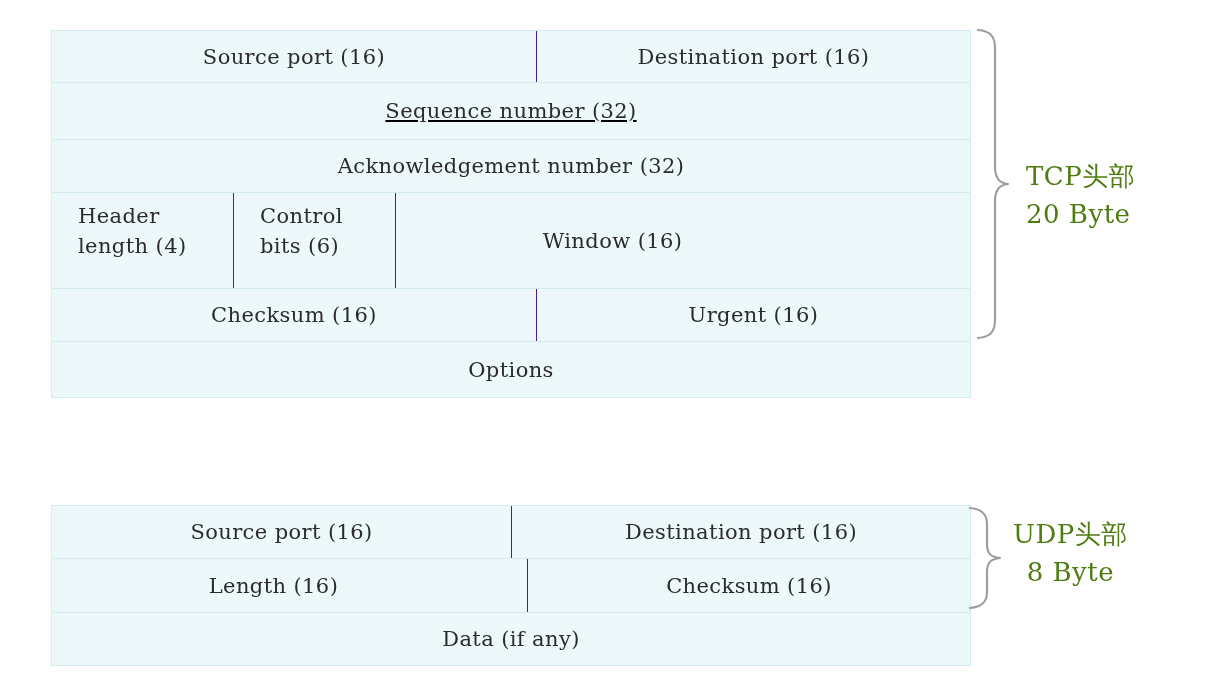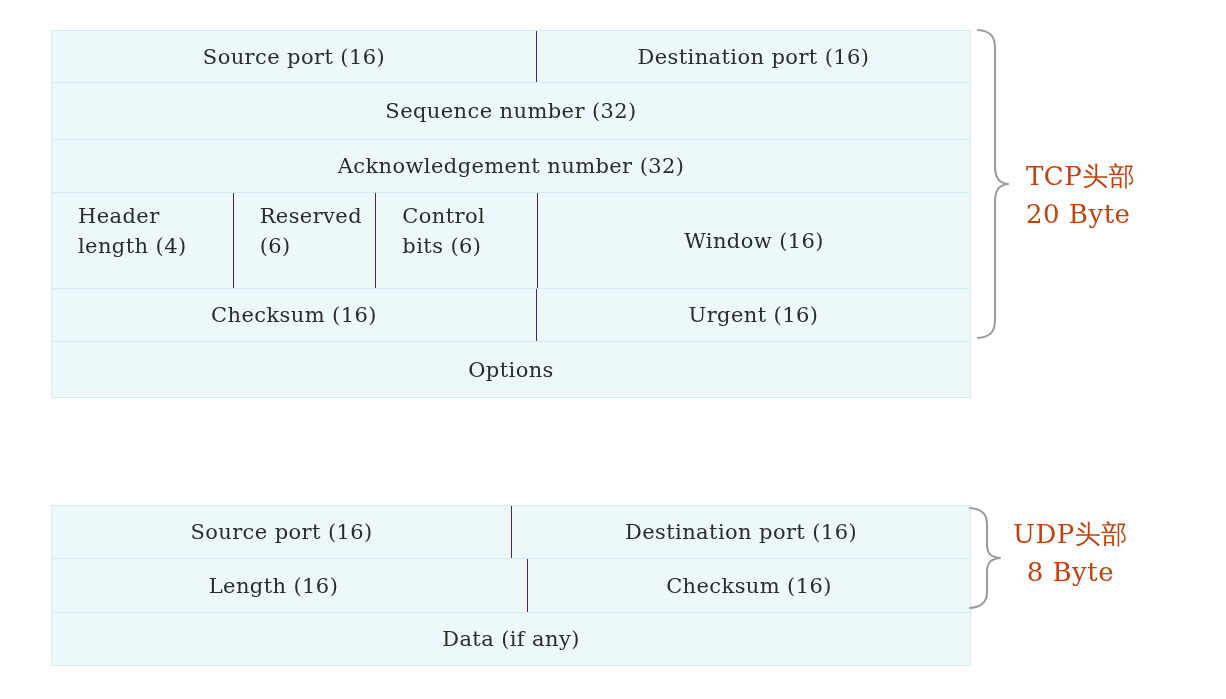--- a/index.html
+++ b/index.html
@@ -57,21 +57,21 @@
     align-items: flex-start;
     text-align: left;
     padding: 8px 0 0 26px;
     line-height: 1.45;
     white-space: pre-line;
   }
 
   
   #tcp-table { left: 51px; top: 30px; width: 920px; }
   #tcp-row-ports        { height: 52px; }
-  #tcp-row-seq          { height: 57px; }
+  #tcp-row-seq          { height: 57px; text-decoration: underline; }
   #tcp-row-ack          { height: 53px; }
   #tcp-row-hdr          { height: 96px; }
   #tcp-row-checksum     { height: 53px; }
   #tcp-row-options      { height: 56px; }
   #tcp-row-data         { height: 53px; }
 
   .w-485  { width: 485px; }
   .w-435  { width: 435px; }
   .w-full { width: 100%; }
   .w-181  { width: 181px; }
@@ -89,21 +89,21 @@
   
   .brace {
     position: absolute;
   }
   .brace svg { display: block; }
 
   .side-label {
     position: absolute;
     font-family: "DejaVu Serif", "Liberation Serif", serif;
     font-size: 26px;
-    color: #c2410c;
+    color: #4d7c0f;
     line-height: 1.45;
     white-space: pre-line;
     letter-spacing: 0.5px;
   }
   #tcp-brace { left: 976px; top: 28px; }
   #udp-brace { left: 968px; top: 506px; }
   #tcp-side-label { left: 1026px; top: 158px; }
   #udp-side-label { left: 1013px; top: 516px; text-align: center; }
 </style>
 </head>
@@ -122,22 +122,20 @@
       <div class="pkt-cell w-full">Sequence number (32)</div>
     </div>
 
     <div class="pkt-row" id="tcp-row-ack">
       <div class="pkt-cell w-full">Acknowledgement number (32)</div>
     </div>
 
     <div class="pkt-row" id="tcp-row-hdr">
       <div class="pkt-cell left-align w-181">Header
 length (4)</div>
-      <div class="pkt-cell left-align w-143">Reserved
-(6)</div>
       <div class="pkt-cell left-align w-162">Control
 bits (6)</div>
       <div class="pkt-cell w-434">Window (16)</div>
     </div>
 
     <div class="pkt-row" id="tcp-row-checksum">
       <div class="pkt-cell w-485">Checksum (16)</div>
       <div class="pkt-cell w-435">Urgent (16)</div>
     </div>
 

